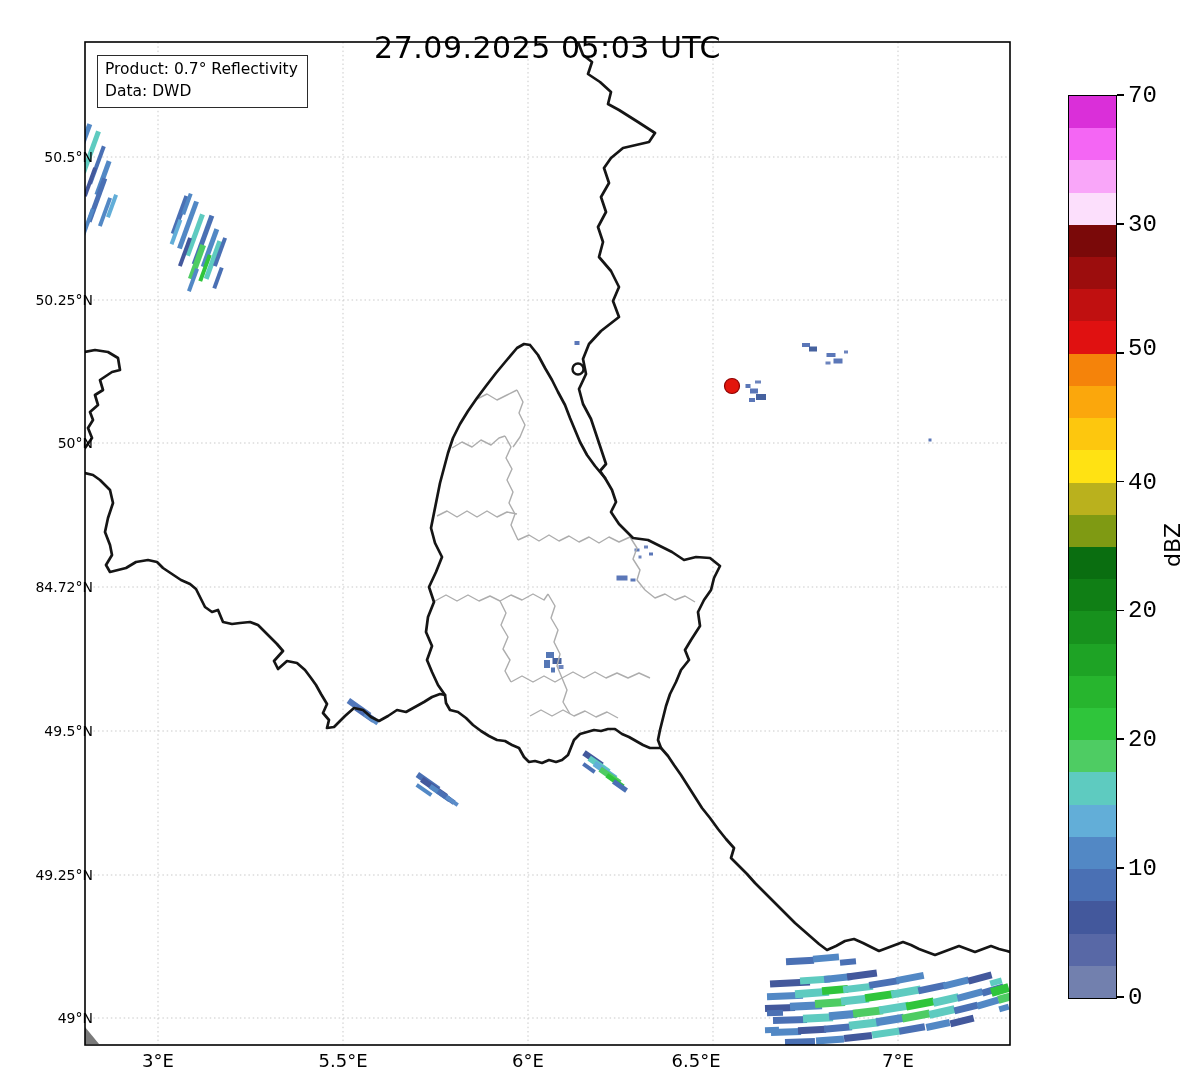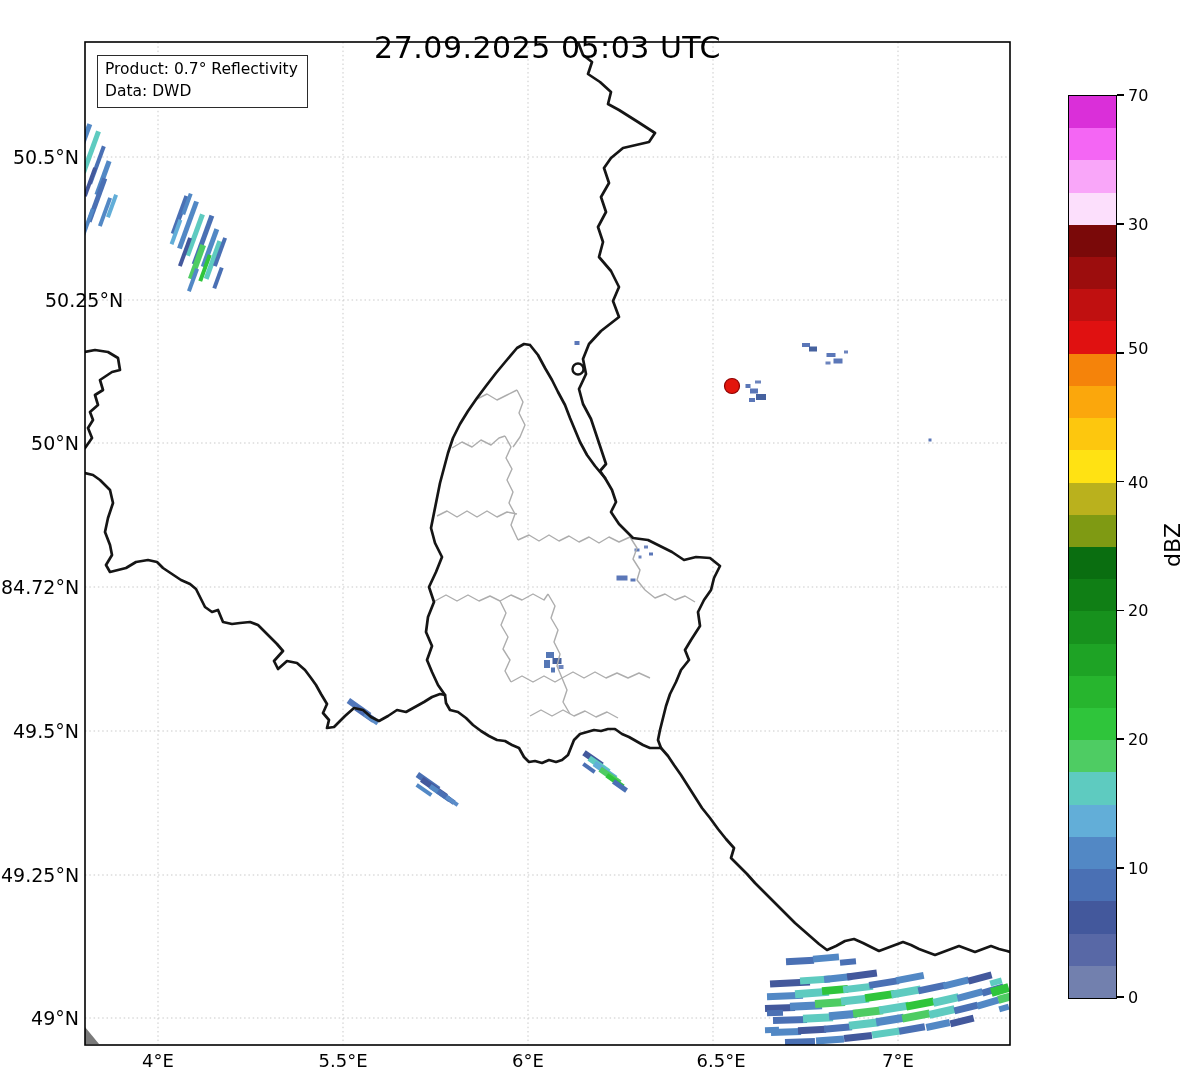--- a/index.html
+++ b/index.html
@@ -1,25 +1,25 @@
 <!DOCTYPE html>
 <html><head>
 <meta charset="utf-8">
 <style>
   html,body{margin:0;padding:0;background:#ffffff;}
   body{width:1202px;height:1081px;position:relative;font-family:"DejaVu Sans",sans-serif;color:#000;overflow:hidden;}
   .title{position:absolute;top:6px;left:85px;width:925px;text-align:center;font-size:30px;letter-spacing:.5px;margin-top:24px;}
   #map-svg{position:absolute;left:0;top:0;}
   .infobox{position:absolute;left:97px;top:55px;background:#fff;border:1.4px solid #2b2b2b;padding:2px 9px 4px 7px;font-size:15.5px;line-height:1.45;white-space:nowrap;}
   .xtick{position:absolute;top:1050px;transform:translateX(-50%);font-size:18px;}
-  .ytick{position:absolute;left:1px;width:78px;text-align:right;transform:translateY(-50%);font-size:19px;}
+  .ytick{position:absolute;left:15px;width:78px;text-align:right;transform:translateY(-50%);font-size:14px;}
   .cbar{position:absolute;left:1068px;top:95px;width:47px;height:902px;border:1.4px solid #000;display:flex;flex-direction:column-reverse;}
   .cbar-seg{flex:1 1 auto;}
   .cbtick-mark{position:absolute;left:1117px;width:7px;height:1.6px;background:#000;}
-  .cbtick-label{position:absolute;left:1128px;transform:translateY(-50%);font-size:16px;}
+  .cbtick-label{position:absolute;left:1128px;transform:translateY(-50%);font-size:24px;font-family:Liberation Mono, monospace;}
   .cbar-label{position:absolute;left:1172px;top:545px;transform:translate(-50%,-50%) rotate(-90deg);font-size:22px;white-space:nowrap;}
 </style>
 </head>
 <body>
 
 <svg id="map-svg" width="1202" height="1081" viewBox="0 0 1202 1081">
   <defs>
     <clipPath id="plotclip">
         <rect x="85" y="42" width="925" height="1003"></rect>
       </clipPath>
@@ -197,29 +197,29 @@
 </svg>
 
 <div class="title">27.09.2025 05:03 UTC</div>
 
 <div class="infobox">
   <div>Product: 0.7° Reflectivity</div>
   <div>Data: DWD</div>
 </div>
 
 <div id="xticks">
-    <div class="xtick" style="left: 158px;">4°E</div>
+    <div class="xtick" style="left: 158px;">3°E</div>
     <div class="xtick" style="left: 343px; text-align: right;">5.5°E</div>
     <div class="xtick" style="left: 528px;">6°E</div>
-    <div class="xtick" style="left: 721px;">6.5°E</div>
+    <div class="xtick" style="left: 696px;">6.5°E</div>
     <div class="xtick" style="left: 898px;">7°E</div>
   </div>
 <div id="yticks">
     <div class="ytick" style="top: 157px;">50.5°N</div>
-    <div class="ytick" style="top: 300px; margin-left: 44px;">50.25°N</div>
+    <div class="ytick" style="top: 300px;">50.25°N</div>
     <div class="ytick" style="top: 443px;">50°N</div>
     <div class="ytick" style="top: 587px;">84.72°N</div>
     <div class="ytick" style="top: 731px;">49.5°N</div>
     <div class="ytick" style="top: 875px;">49.25°N</div>
     <div class="ytick" style="top: 1018px;">49°N</div>
   </div>
 
 <div class="cbar" id="cbar">
     <div class="cbar-seg" style="background: rgb(114, 128, 174);"></div>
     <div class="cbar-seg" style="background: rgb(88, 104, 166);"></div>

